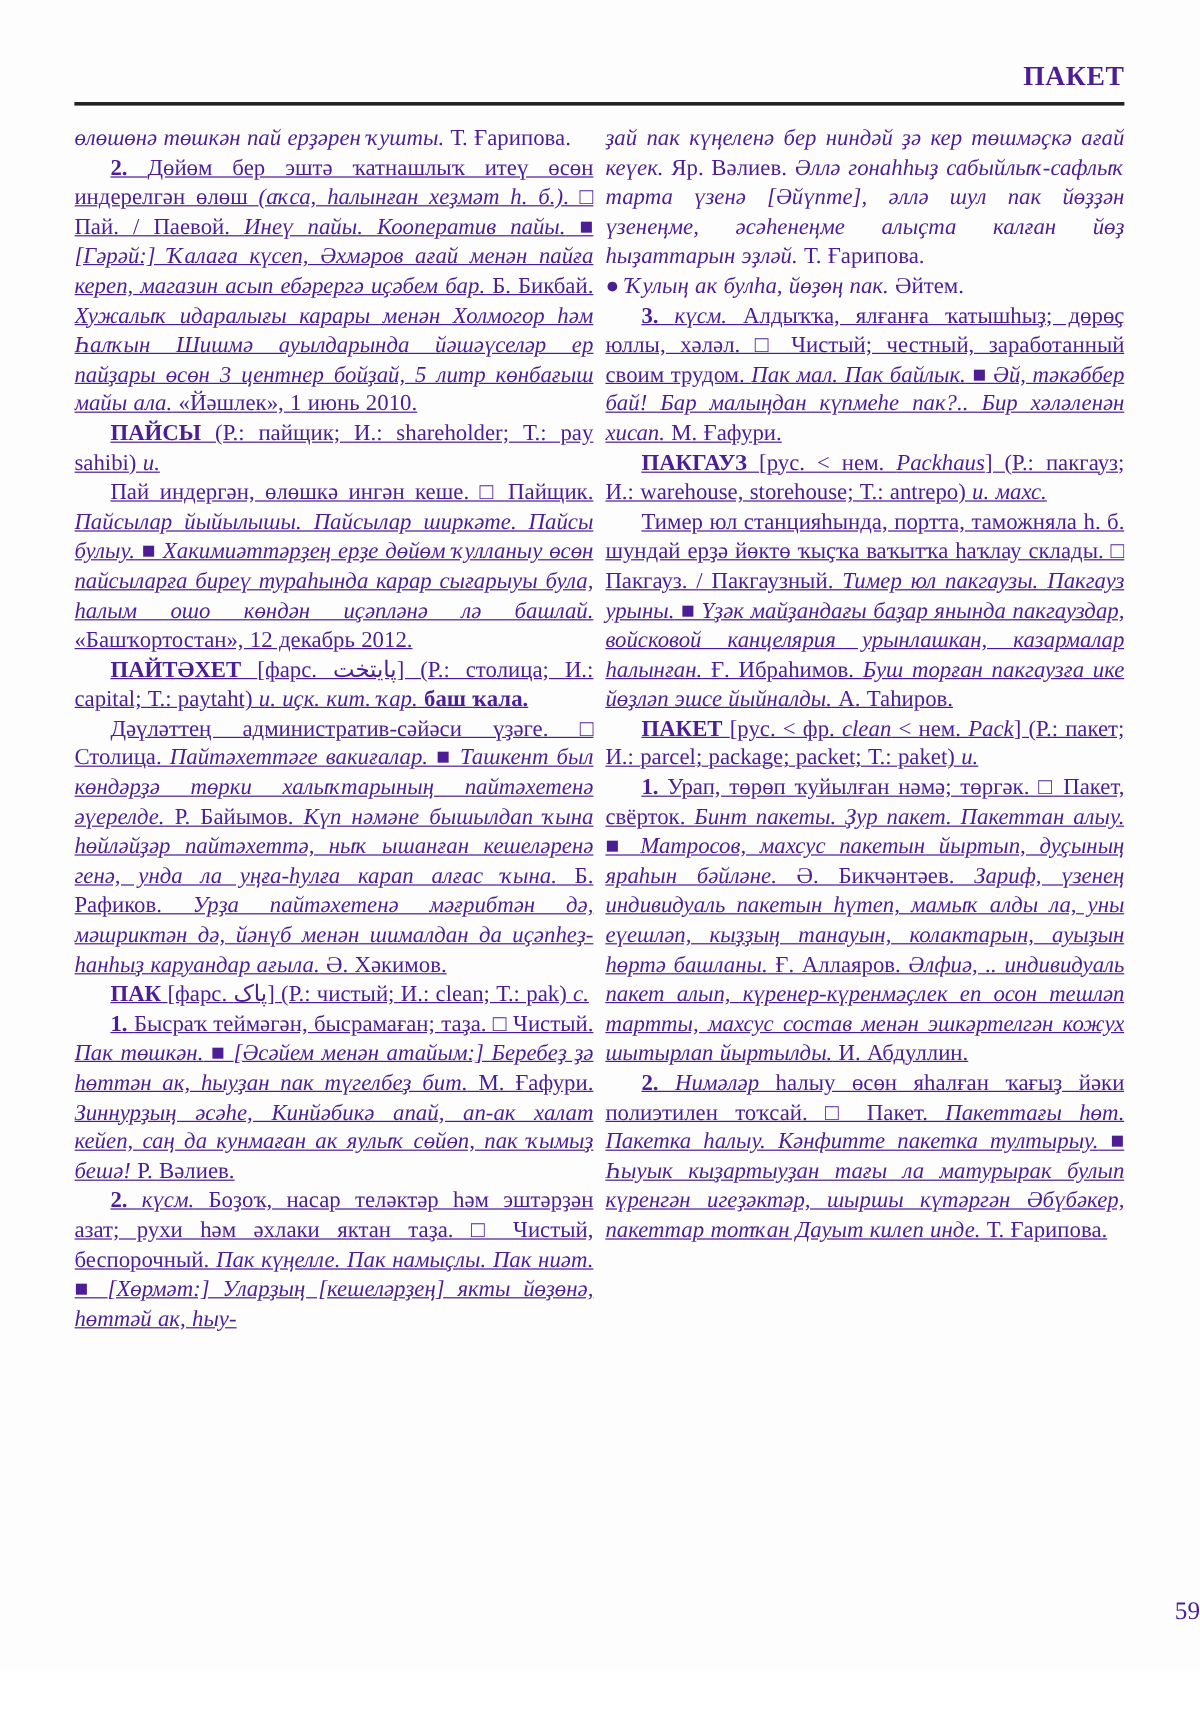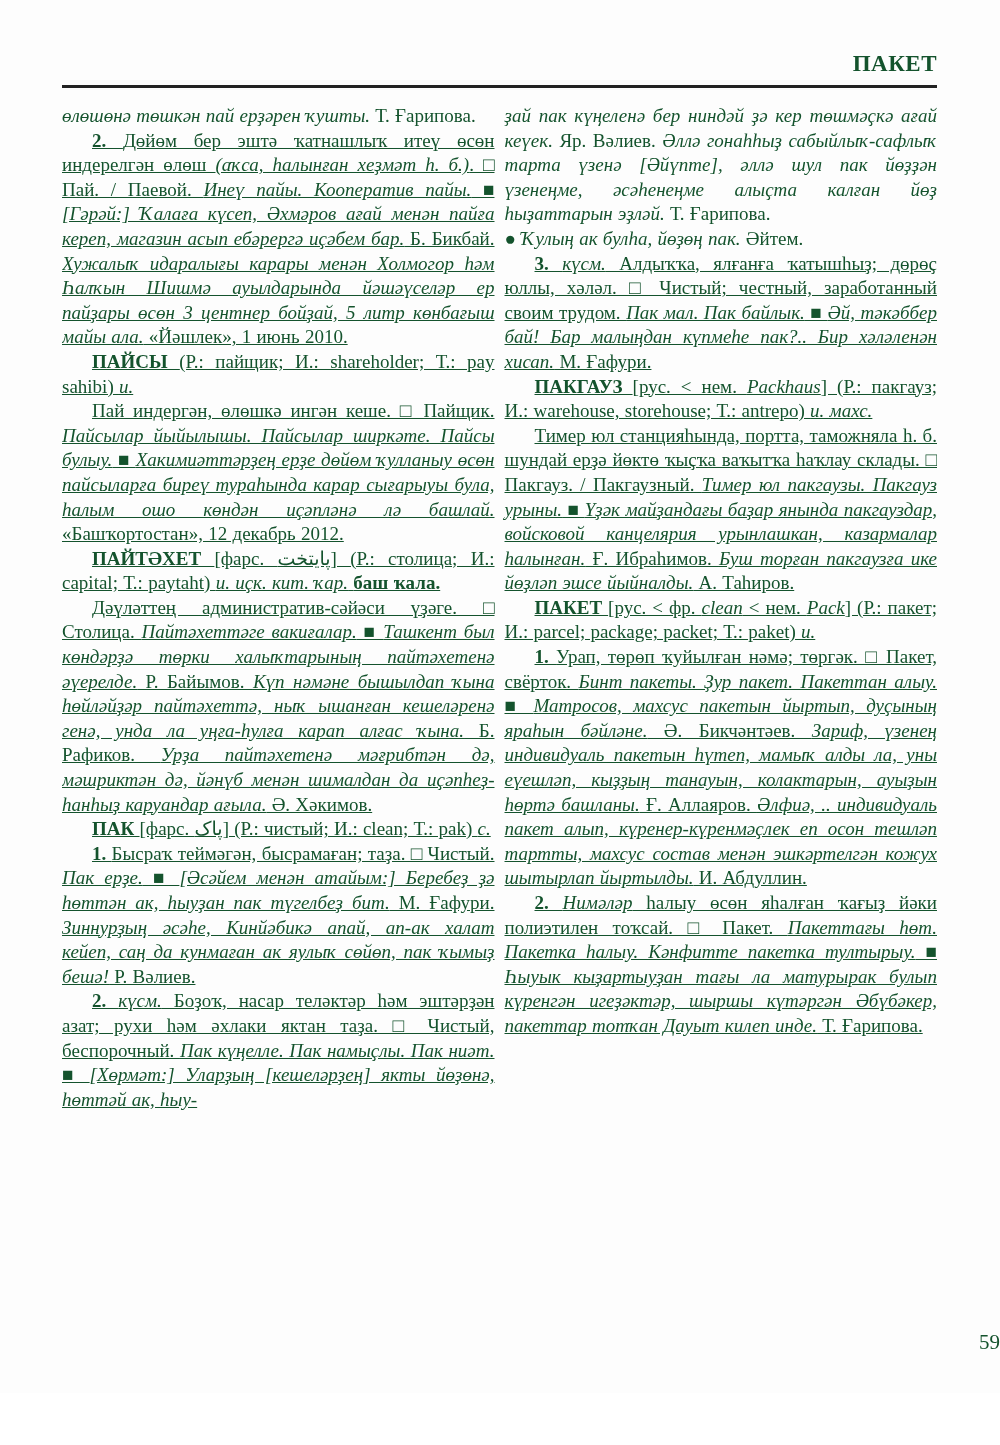--- a/index.html
+++ b/index.html
@@ -6,21 +6,21 @@
   .page {
     position: relative;
     width: 1000px;
     height: 1393px;
     margin: 0 auto;
     background: #fdfdfd;
     box-sizing: border-box;
     padding: 52px 63px 0 62px;
     overflow: hidden;
     font-family: "Liberation Serif", "DejaVu Serif", serif;
-    color: #14532d;
+    color: #4c1d95;
   }
   .running-head {
     text-align: right;
     font-weight: bold;
     font-size: 23px;
     letter-spacing: 0.5px;
     line-height: 1;
   }
   .rule {
     border-bottom: 3px solid #222;
@@ -63,21 +63,21 @@
   <div class="rule"></div>
   <div class="columns">
     <div class="col" id="col-left">
         <p class="para"><i>өлөшөнә төшкән пай ерҙәрен ҡушты.</i><span> Т. Ғарипова.</span></p>
         <p class="para indent"><b>2. </b><span>Дөйөм бер эштә ҡатнашлыҡ итеү өсөн индерелгән өлөш </span><i>(аҡса, һалынған хеҙмәт һ. б.)</i><span>. □ Пай. / Паевой. </span><i>Инеү пайы. Кооператив пайы.</i><span> ■ </span><i>[Гәрәй:] Ҡалаға күсеп, Әхмәров ағай менән пайға кереп, магазин асып ебәрергә иҫәбем бар.</i><span> Б. Бикбай. </span><i>Хужалыҡ идаралығы карары менән Холмогор һәм Һалҡын Шишмә ауылдарында йәшәүселәр ер пайҙары өсөн 3 центнер бойҙай, 5 литр көнбағыш майы ала.</i><span> «Йәшлек», 1 июнь 2010.</span></p>
         <p class="para indent"><b>ПАЙСЫ </b><span>(Р.: пайщик; И.: shareholder; Т.: pay sahibi) </span><i>и.</i></p>
         <p class="para indent"><span>Пай индергән, өлөшкә ингән кеше. □ Пайщик. </span><i>Пайсылар йыйылышы. Пайсылар ширкәте. Пайсы булыу.</i><span> ■ </span><i>Хакимиәттәрҙең ерҙе дөйөм ҡулланыу өсөн пайсыларға биреү тураһында карар сығарыуы була, һалым ошо көндән иҫәпләнә лә башлай.</i><span> «Башҡортостан», 12 декабрь 2012.</span></p>
         <p class="para indent"><b>ПАЙТӘХЕТ </b><span>[фарс. پایتخت] (Р.: столица; И.: capital; Т.: paytaht) </span><i>и. иҫк. кит. ҡар.</i><span> </span><b>баш ҡала.</b></p>
         <p class="para indent"><span>Дәүләттең административ-сәйәси үҙәге. □ Столица. </span><i>Пайтәхеттәге вакиғалар.</i><span> ■ </span><i>Ташкент был көндәрҙә төрки халыҡтарының пайтәхетенә әүерелде.</i><span> Р. Байымов. </span><i>Күп нәмәне бышылдап ҡына һөйләйҙәр пайтәхеттә, ныҡ ышанған кешеләренә генә, унда ла уңға-һулға карап алғас ҡына.</i><span> Б. Рафиков. </span><i>Урҙа пайтәхетенә мәғрибтән дә, мәшриктән дә, йәнүб менән шималдан да иҫәпһеҙ-һанһыҙ каруандар ағыла.</i><span> Ә. Хәкимов.</span></p>
         <p class="para indent"><b>ПАК </b><span>[фарс. پاک] (Р.: чистый; И.: clean; Т.: pak) </span><i>с.</i></p>
-        <p class="para indent"><b>1. </b><span>Бысраҡ теймәгән, бысрамаған; таҙа. □ Чистый. </span><i>Пак ерҙе.</i><span> ■ </span><i>[Әсәйем менән атайым:] Беребеҙ ҙә һөттән ак, һыуҙан пак түгелбеҙ бит.</i><span> М. Ғафури. </span><i>Зиннурҙың әсәһе, Кинйәбикә апай, ап-ак халат кейеп, саң да кунмаған ак яулыҡ сөйөп, пак ҡымыҙ бешә!</i><span> Р. Вәлиев.</span></p>
+        <p class="para indent"><b>1. </b><span>Бысраҡ теймәгән, бысрамаған; таҙа. □ Чистый. </span><i>Пак төшкән.</i><span> ■ </span><i>[Әсәйем менән атайым:] Беребеҙ ҙә һөттән ак, һыуҙан пак түгелбеҙ бит.</i><span> М. Ғафури. </span><i>Зиннурҙың әсәһе, Кинйәбикә апай, ап-ак халат кейеп, саң да кунмаған ак яулыҡ сөйөп, пак ҡымыҙ бешә!</i><span> Р. Вәлиев.</span></p>
         <p class="para indent"><b>2. </b><i>күсм.</i><span> Боҙоҡ, насар теләктәр һәм эштәрҙән азат; рухи һәм әхлаки яктан таҙа. □ Чистый, беспорочный. </span><i>Пак күңелле. Пак намыҫлы. Пак ниәт.</i><span> ■ </span><i>[Хөрмәт:] Уларҙың [кешеләрҙең] якты йөҙөнә, һөттәй ак, һыу-</i></p>
       </div>
     <div class="col" id="col-right">
         <p class="para"><i>ҙай пак күңеленә бер ниндәй ҙә кер төшмәҫкә ағай кеүек.</i><span> Яр. Вәлиев. </span><i>Әллә гонаһһыҙ сабыйлыҡ-сафлыҡ тарта үзенә [Әйүпте], әллә шул пак йөҙҙән үзенеңме, әсәһенеңме алыҫта калған йөҙ һыҙаттарын эҙләй.</i><span> Т. Ғарипова.</span></p>
         <p class="para"><span>● </span><i>Ҡулың ак булһа, йөҙөң пак.</i><span> Әйтем.</span></p>
         <p class="para indent"><b>3. </b><i>күсм.</i><span> Алдыҡҡа, ялғанға ҡатышһыҙ; дөрөҫ юллы, хәләл. □ Чистый; честный, заработанный своим трудом. </span><i>Пак мал. Пак байлык.</i><span> ■ </span><i>Әй, тәкәббер бай! Бар малыңдан күпмеһе пак?.. Бир хәләленән хисап.</i><span> М. Ғафури.</span></p>
         <p class="para indent"><b>ПАКГАУЗ </b><span>[рус. &lt; нем. </span><i>Packhaus</i><span>] (Р.: пакгауз; И.: warehouse, storehouse; Т.: antrepo) </span><i>и. махс.</i></p>
         <p class="para indent"><span>Тимер юл станцияһында, портта, таможняла һ. б. шундай ерҙә йөктө ҡыҫҡа ваҡытҡа һаҡлау склады. □ Пакгауз. / Пакгаузный. </span><i>Тимер юл пакгаузы. Пакгауз урыны.</i><span> ■ </span><i>Үҙәк майҙандағы баҙар янында пакгауздар, войсковой канцелярия урынлашкан, казармалар һалынған.</i><span> Ғ. Ибраһимов. </span><i>Буш торған пакгаузға ике йөҙләп эшсе йыйналды.</i><span> А. Таһиров.</span></p>
         <p class="para indent"><b>ПАКЕТ </b><span>[рус. &lt; фр. </span><i>clean</i><span> &lt; нем. </span><i>Pack</i><span>] (Р.: пакет; И.: parcel; package; packet; Т.: paket) </span><i>и.</i></p>
         <p class="para indent"><b>1. </b><span>Урап, төрөп ҡуйылған нәмә; төргәк. □ Пакет, свёрток. </span><i>Бинт пакеты. Ҙур пакет. Пакеттан алыу.</i><span> ■ </span><i>Матросов, махсус пакетын йыртып, дуҫының яраһын бәйләне.</i><span> Ә. Бикчәнтәев. </span><i>Зариф, үзенең индивидуаль пакетын һүтеп, мамыҡ алды ла, уны еүешләп, кыҙҙың танауын, колактарын, ауыҙын һөртә башланы.</i><span> Ғ. Аллаяров. </span><i>Әлфиә, .. индивидуаль пакет алып, күренер-күренмәҫлек еп осон тешләп тартты, махсус состав менән эшкәртелгән кожух шытырлап йыртылды.</i><span> И. Абдуллин.</span></p>

